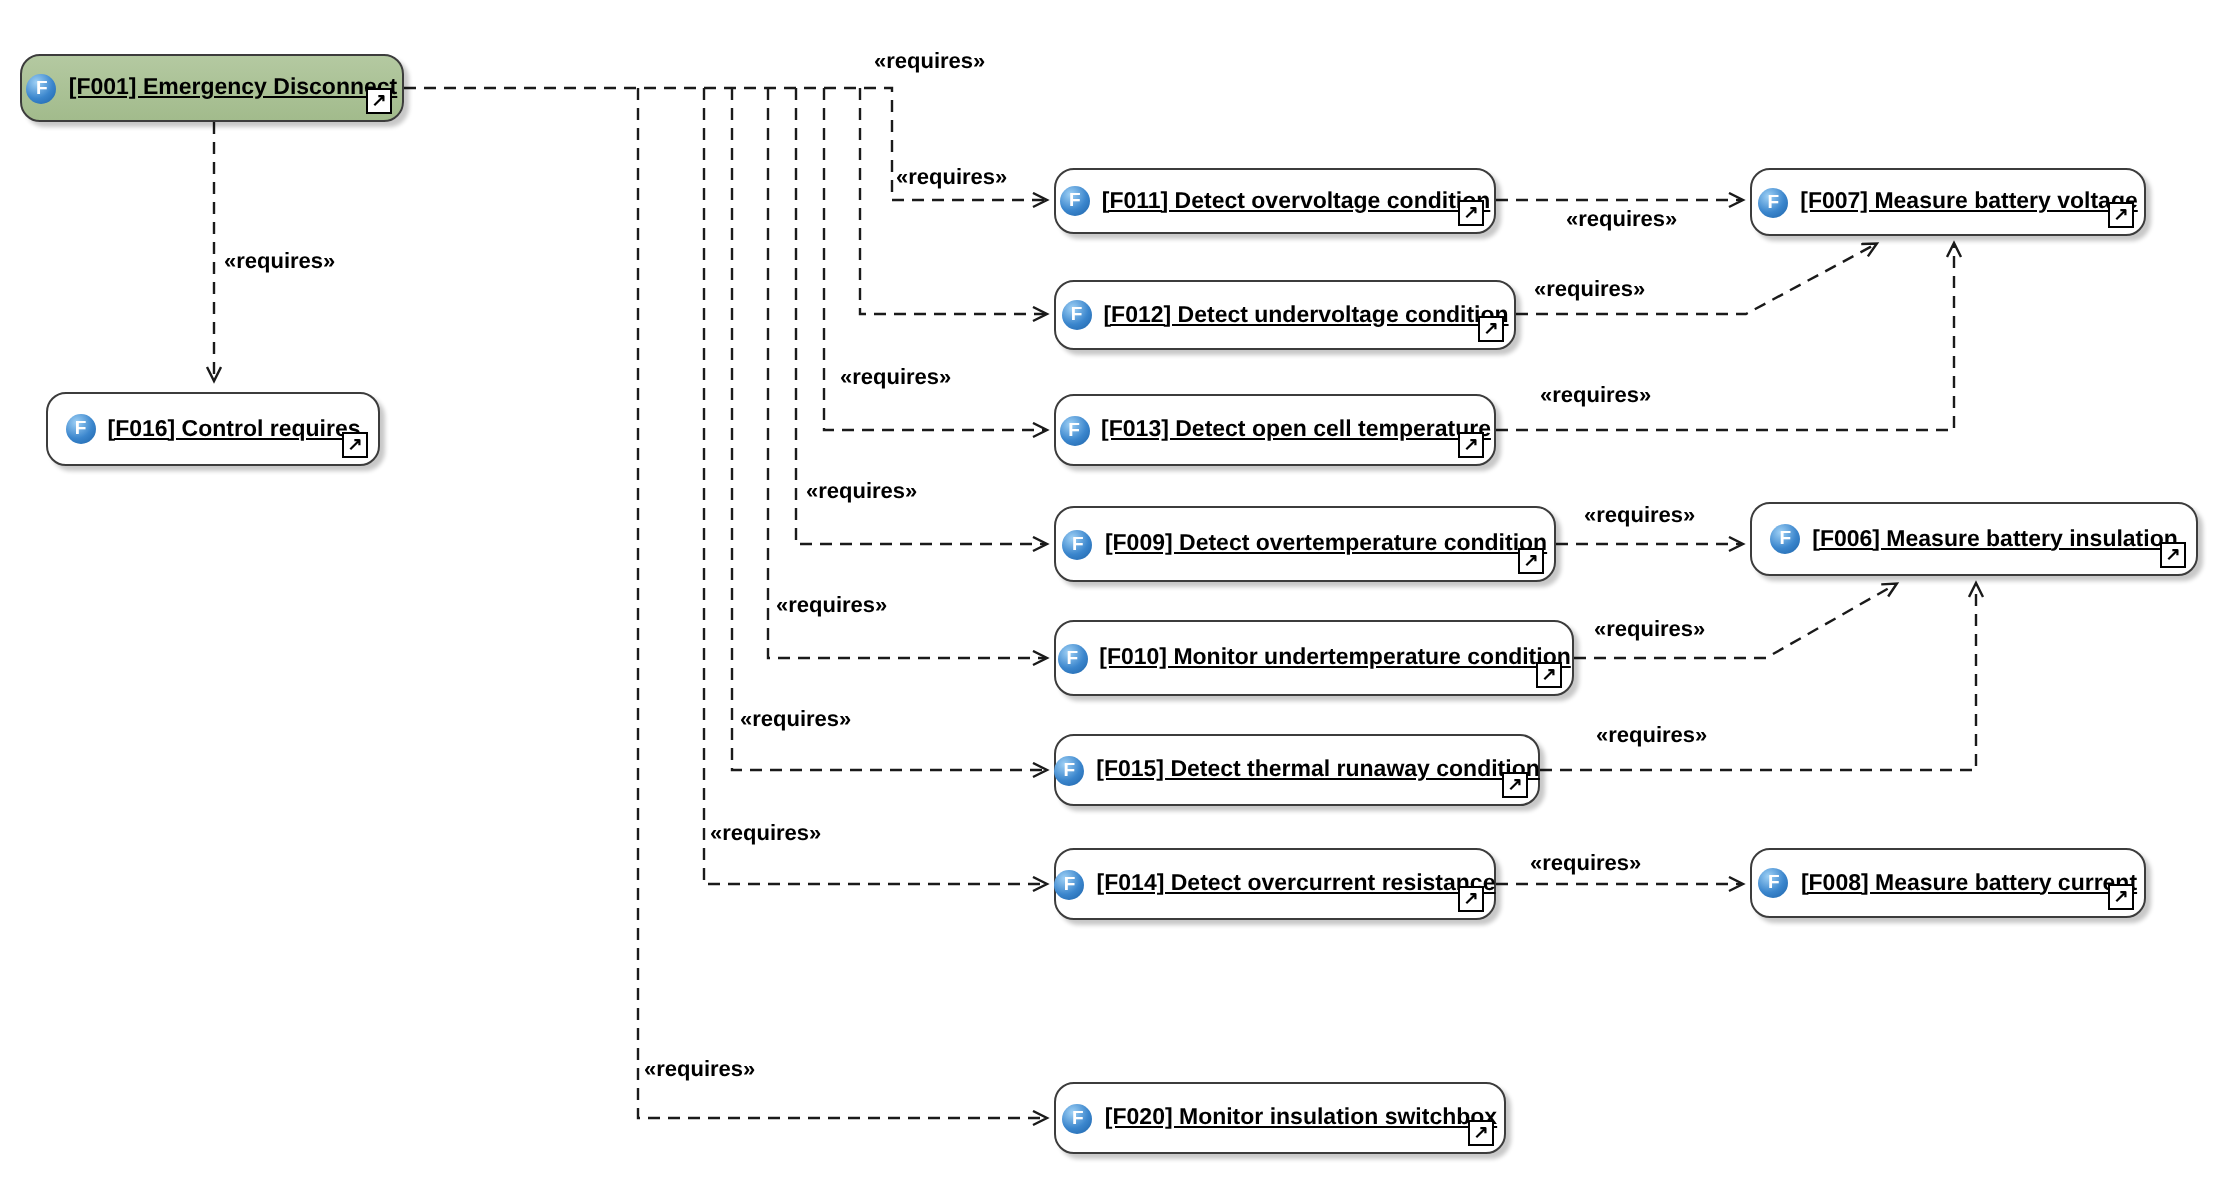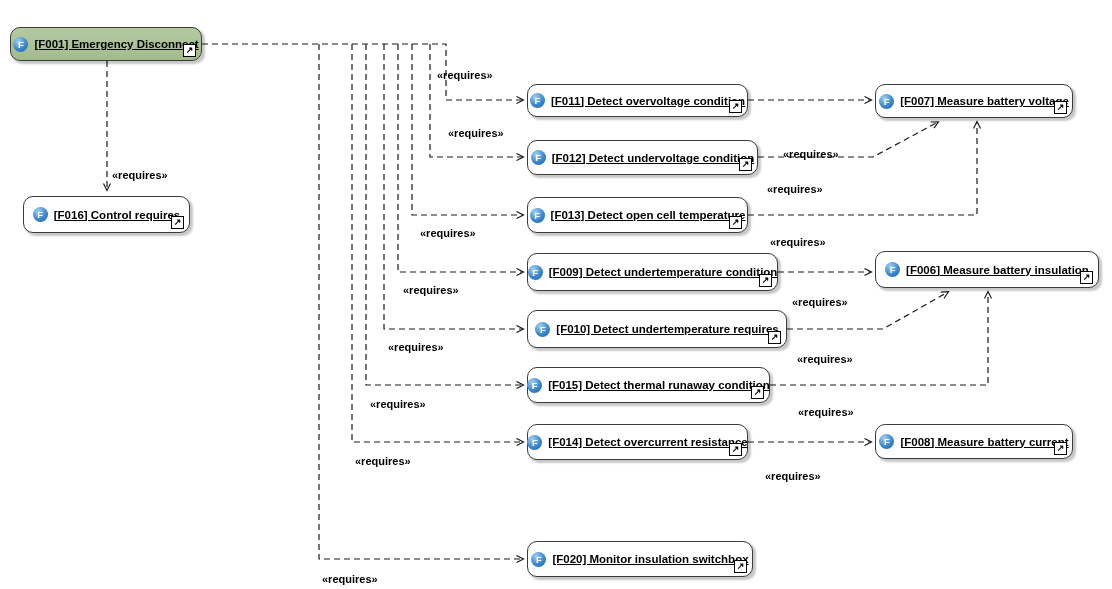--- a/index.html
+++ b/index.html
@@ -10,21 +10,21 @@
         background:#fff;border:1.4px solid #3c3c3c;border-radius:10px;
         box-shadow:2.5px 2.5px 2px rgba(0,0,0,.22);box-sizing:border-box;padding:0 8px;}
   .fbox.green{background:linear-gradient(180deg,var(--green-light),var(--green-dark));}
   .ficon{width:15px;height:15px;border-radius:50%;flex:0 0 auto;
          background:radial-gradient(circle at 35% 28%,#9ed0f5,var(--icon-blue) 55%,#1c62a8);
          color:#fff;font-size:9.5px;font-weight:bold;display:flex;align-items:center;justify-content:center;}
   .flabel{font-size:11.5px;font-weight:bold;color:#000;white-space:nowrap;text-decoration:underline;}
   .navicon{position:absolute;right:5px;bottom:3px;width:11px;height:11px;background:#fff;
            border:1px solid #000;font-size:9px;line-height:10px;text-align:center;
            font-weight:bold;color:#000;cursor:pointer;}
-  .stereo{position:absolute;font-size:11px;font-weight:bold;color:#000;white-space:nowrap;margin-top:44px;}
+  .stereo{position:absolute;font-size:11px;font-weight:bold;color:#000;white-space:nowrap;}
 </style>
 </head>
 <body>
 
 <div class="canvas">
 
   <svg class="wires">
     <defs>
       <marker id="arrow" markerWidth="10" markerHeight="10" refX="7.5" refY="4" orient="auto" markerUnits="userSpaceOnUse">
         <path d="M1,0.5 L8,4 L1,7.5" fill="none" stroke="#1a1a1a" stroke-width="1.2"></path>
@@ -92,27 +92,27 @@
   </div>
 
   <div class="fbox" style="left:527px;top:197px;width:221px;height:36px">
     <span class="ficon">F</span>
     <span class="flabel">[F013] Detect open cell temperature</span>
     <span class="navicon">↗</span>
   </div>
 
   <div class="fbox" style="left:527px;top:253px;width:251px;height:38px">
     <span class="ficon">F</span>
-    <span class="flabel">[F009] Detect undertemperature condition</span>
+    <span class="flabel">[F009] Detect overtemperature condition</span>
     <span class="navicon">↗</span>
   </div>
 
   <div class="fbox" style="left:527px;top:310px;width:260px;height:38px">
     <span class="ficon">F</span>
-    <span class="flabel">[F010] Detect undertemperature requires</span>
+    <span class="flabel">[F010] Monitor undertemperature condition</span>
     <span class="navicon">↗</span>
   </div>
 
   <div class="fbox" style="left:527px;top:367px;width:243px;height:36px">
     <span class="ficon">F</span>
     <span class="flabel">[F015] Detect thermal runaway condition</span>
     <span class="navicon">↗</span>
   </div>
 
   <div class="fbox" style="left:527px;top:424px;width:221px;height:36px">

